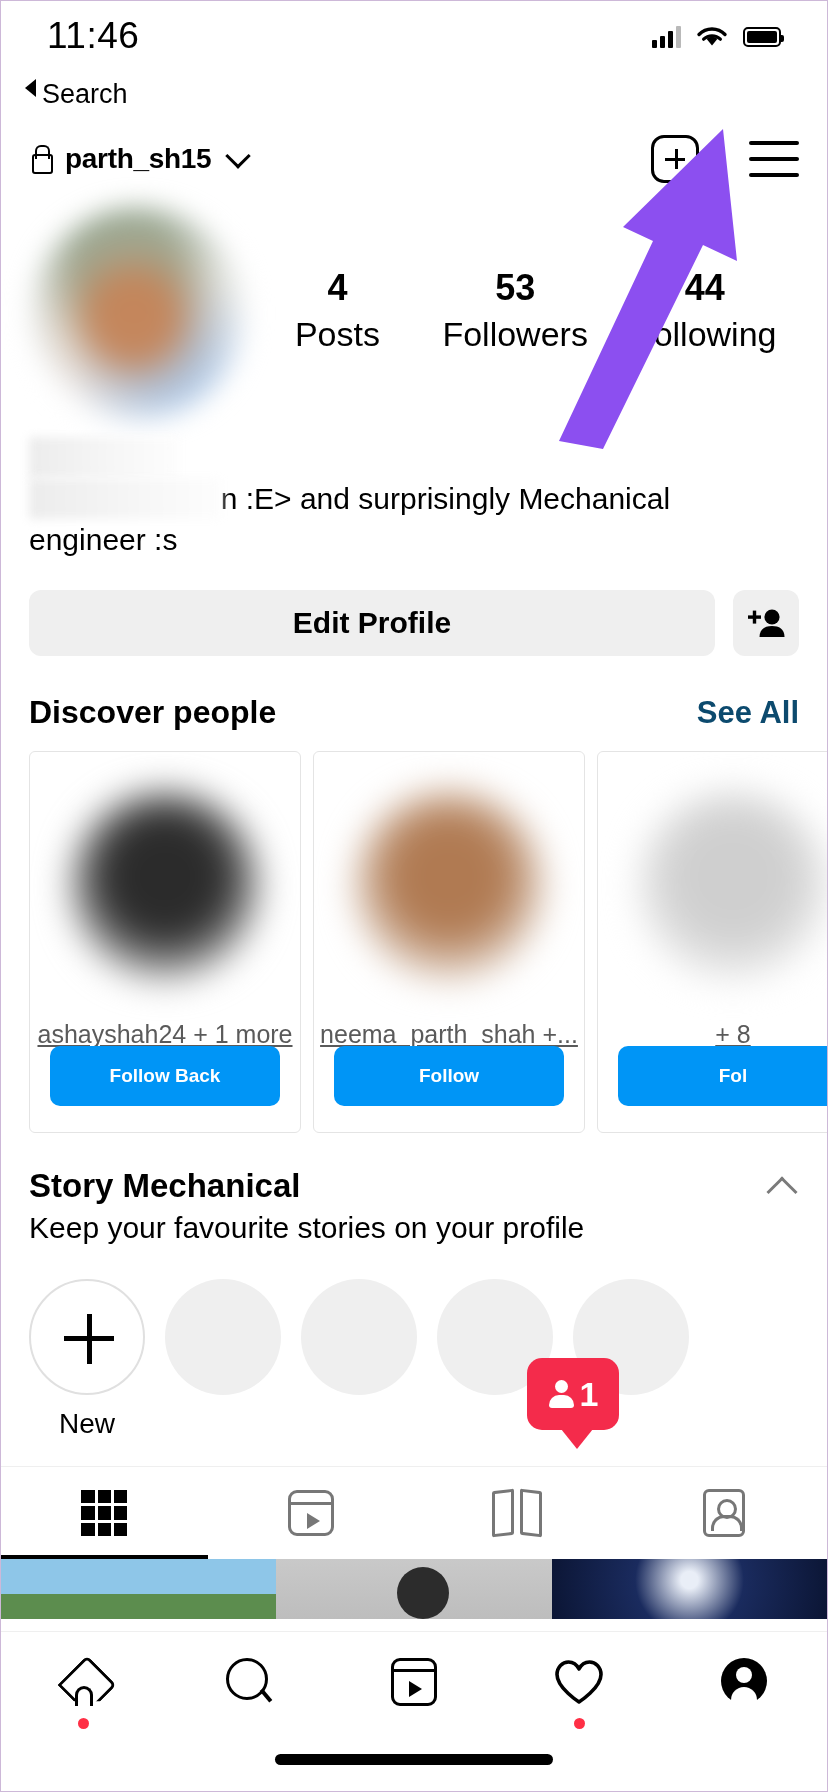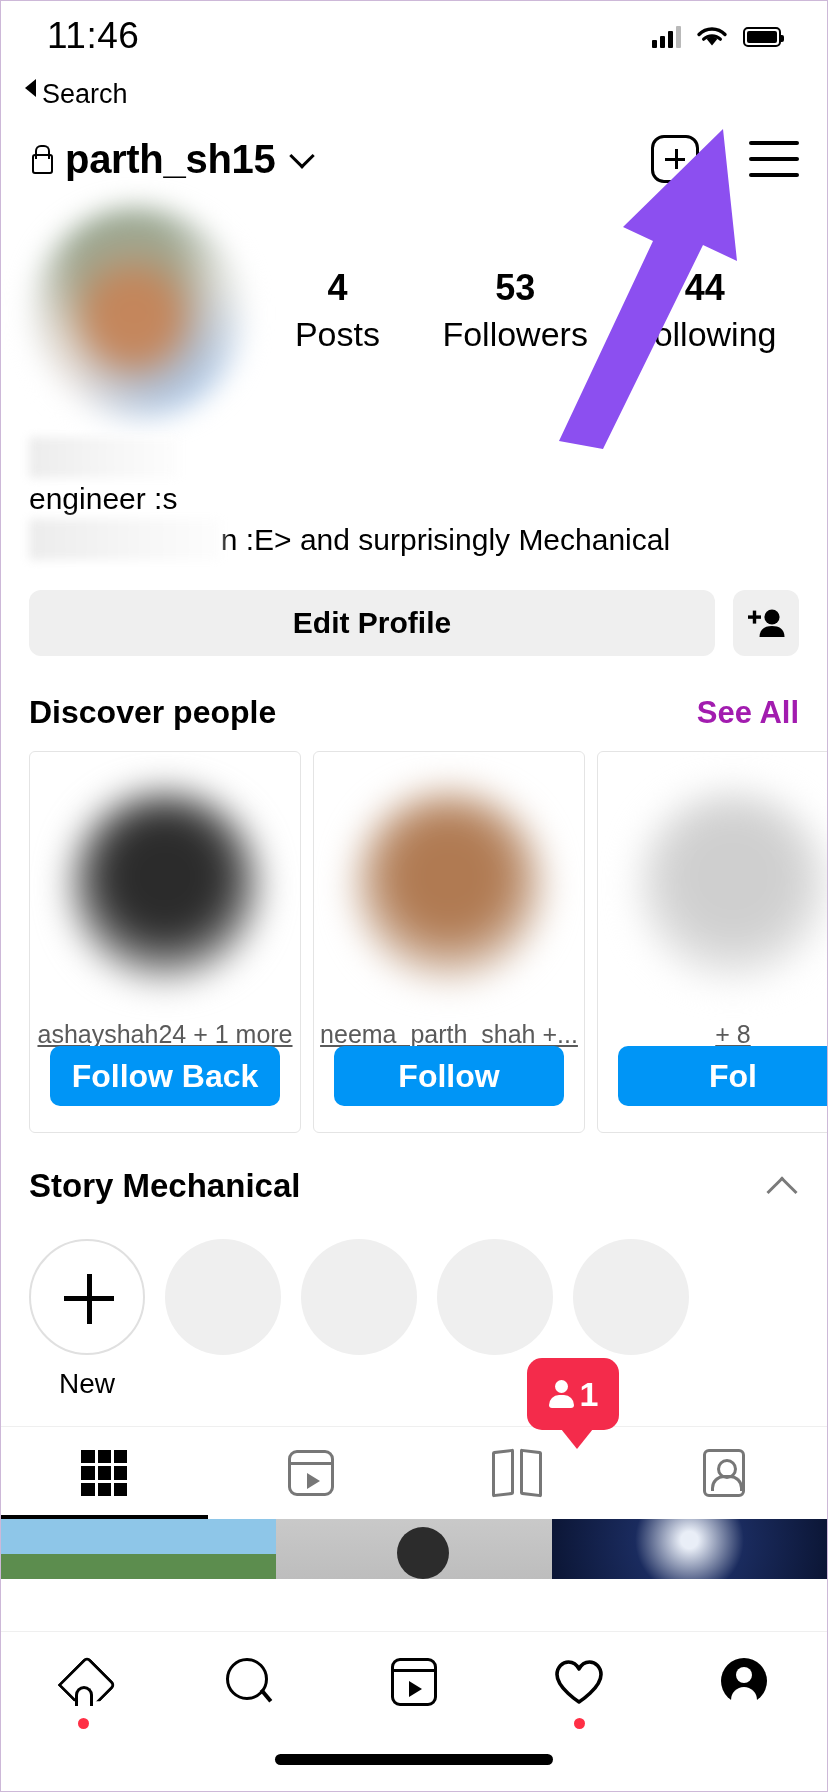--- a/index.html
+++ b/index.html
@@ -38,21 +38,21 @@
   }
   .backrow .lbl{ font-size:27px; }
 
   
   .header{
     height:84px; display:flex; align-items:center; padding:0 28px 0 28px; gap:14px;
   }
   .lock{ width:22px;height:28px;position:relative; flex:0 0 auto;}
   .lock::before{ content:""; position:absolute;left:3px;top:9px;width:17px;height:16px;border:2.6px solid #000;border-radius:3px;}
   .lock::after{ content:""; position:absolute;left:6px;top:0px;width:11px;height:12px;border:2.6px solid #000;border-bottom:none;border-radius:6px 6px 0 0;}
-  .uname{ font-size:40px; font-weight:700; letter-spacing:-0.3px; }
+  .uname{ font-size:28px; font-weight:700; letter-spacing:-0.3px; }
   .chev-d{ width:18px;height:18px;border-right:3.4px solid #000;border-bottom:3.4px solid #000;transform:rotate(45deg); margin-left:4px; margin-top:-6px;}
   .hspacer{ flex:1; }
   .plusbox{ width:48px;height:48px;border:3.2px solid #000;border-radius:13px;position:relative;}
   .plusbox::before,.plusbox::after{content:"";position:absolute;background:#000;}
   .plusbox::before{left:11px;top:20px;width:20px;height:3.2px;}
   .plusbox::after{left:20.5px;top:11px;width:3.2px;height:20px;}
   .burger{ width:50px;height:36px;display:flex;flex-direction:column;justify-content:space-between;margin-left:36px;}
   .burger i{ display:block;height:4px;background:#000;border-radius:2px;}
 
   
@@ -88,42 +88,42 @@
     font-size:30px;font-weight:700;
   }
   .addp{
     width:66px;height:66px;background:#efefef;border-radius:12px;
     display:flex;align-items:center;justify-content:center;
   }
 
   
   .sechead{ display:flex;align-items:center;justify-content:space-between; padding:0 28px; margin-top:38px;}
   .sechead .t{ font-size:32px;font-weight:700;}
-  .seeall{ font-size:31px;font-weight:700;color:#a21caf;}
+  .seeall{ font-size:31px;font-weight:700;color:#0c4a6e;}
 
   .cards{ display:flex; gap:12px; padding:0 28px; margin-top:20px; overflow:hidden;}
   .card{
     width:272px;flex:0 0 272px;border:1px solid #e4e4e4;border-radius:6px;
     background:#fff; height:382px; position:relative; overflow:hidden;
   }
   .card .ph{
     width:100%;height:268px;
     display:flex;align-items:center;justify-content:center;
   }
   .card .blobwrap{ width:190px;height:190px;border-radius:50%; filter:blur(17px); }
   .b1{ background:radial-gradient(circle at 50% 45%, #2b2b2b 0 40%, #8f8f8f 62%, #f3f3f3 88%); }
   .b2{ background:radial-gradient(circle at 50% 45%, #b07a52 0 38%, #d9c3b2 64%, #f4f4f4 88%); }
   .b3{ background:radial-gradient(circle at 50% 45%, #cfcfcf 0 40%, #e8e8e8 66%, #fbfbfb 90%); }
   .card .nm{
     position:absolute;top:268px;left:0;right:0;text-align:center;
     font-size:25px;color:#5a5a5a;white-space:nowrap;overflow:hidden;text-decoration:underline;
   }
   .card .fbtn{
     position:absolute;bottom:26px;left:20px;right:20px;height:60px;
-    background:#0095f6;border-radius:10px;color:#fff;font-size:32px;font-weight:700;
+    background:#0095f6;border-radius:10px;color:#fff;font-size:19px;font-weight:700;
     display:flex;align-items:center;justify-content:center;
   }
   .card.partial{ flex:0 0 272px; }
 
   
   .sh{ padding:0 28px; margin-top:34px; position:relative;}
   .sh .t{ font-size:33px;font-weight:700;}
   .sh .s{ font-size:30px; margin-top:6px;}
   .chev-up{
     position:absolute;right:34px;top:14px;width:22px;height:22px;
@@ -276,22 +276,22 @@
       </div>
       <div class="stat">
         <div class="num">44</div>
         <div class="lbl">Following</div>
       </div>
     </div>
   </div>
 
   <div class="bio">
     <span class="l"><span class="redact">&nbsp;&nbsp;&nbsp;&nbsp;&nbsp;&nbsp;&nbsp;&nbsp;&nbsp;&nbsp;&nbsp;&nbsp;&nbsp;&nbsp;&nbsp;&nbsp;&nbsp;&nbsp;</span></span>
+    <span class="l"><span class="redact">&nbsp;&nbsp;&nbsp;&nbsp;&nbsp;&nbsp;&nbsp;&nbsp;&nbsp;&nbsp;&nbsp;&nbsp;&nbsp;&nbsp;&nbsp;&nbsp;&nbsp;&nbsp;&nbsp;&nbsp;&nbsp;&nbsp;&nbsp;</span><span>n :E&gt; and surprisingly Mechanical</span></span>
     <span class="l">engineer :s</span>
-    <span class="l"><span class="redact">&nbsp;&nbsp;&nbsp;&nbsp;&nbsp;&nbsp;&nbsp;&nbsp;&nbsp;&nbsp;&nbsp;&nbsp;&nbsp;&nbsp;&nbsp;&nbsp;&nbsp;&nbsp;&nbsp;&nbsp;&nbsp;&nbsp;&nbsp;</span><span>n :E&gt; and surprisingly Mechanical</span></span>
   </div>
 
   <div class="btnrow">
     <div class="editbtn">Edit Profile</div>
     <div class="addp">
       <svg width="38" height="34" viewBox="0 0 38 34">
         <circle cx="25" cy="11" r="7.6" fill="#000"></circle>
         <path d="M12.5 31 C12.5 23 18 20 25 20 C32 20 37.5 23 37.5 31 Z" fill="#000"></path>
         <rect x="1" y="9.4" width="13" height="3.4" fill="#000"></rect>
         <rect x="5.8" y="4.6" width="3.4" height="13" fill="#000"></rect>
@@ -325,20 +325,21 @@
         <div class="blobwrap b3"></div>
       </div>
     <div class="nm">+ 8 </div>
     <div class="fbtn">Fol</div>
 
   </div>
 </div>
 
 <div class="sh">
   <div class="t">Story Mechanical</div>
+  <div class="s">Keep your favourite stories on your profile</div>
   <div class="chev-up"></div>
 </div>
 
 <div class="circles">
   <div>
     <div class="circ new"></div>
     <div class="newlbl">New</div>
   </div>
   <div class="circ"></div>
   <div class="circ"></div>

